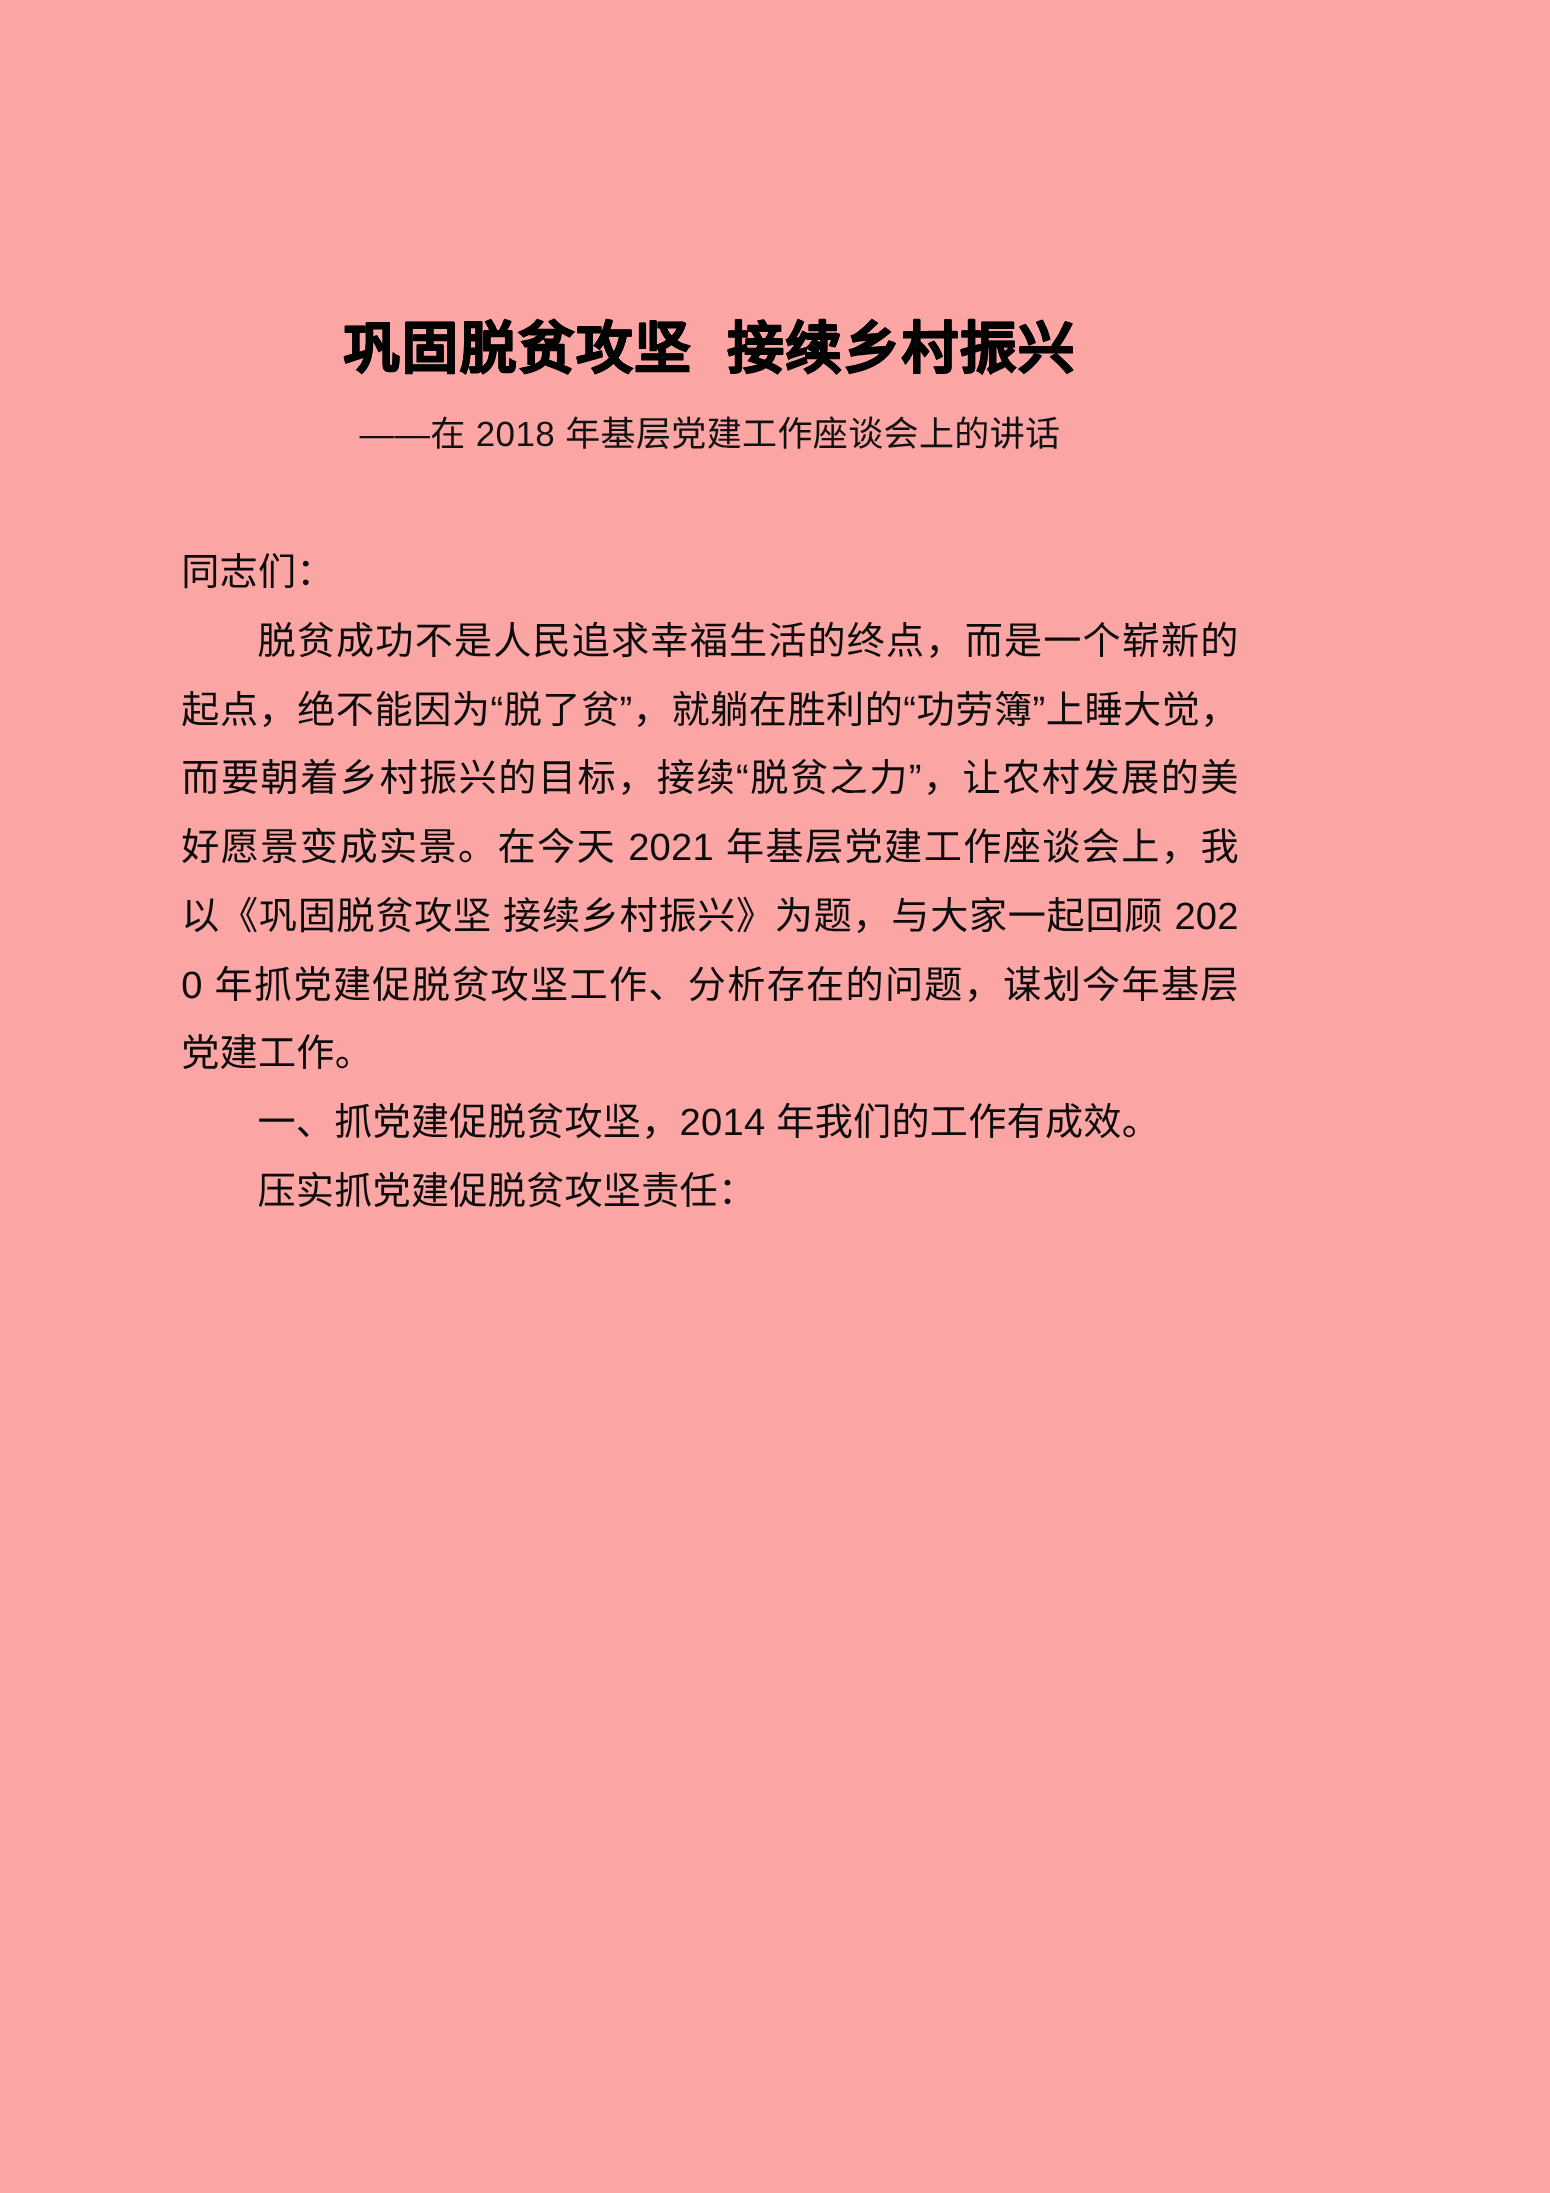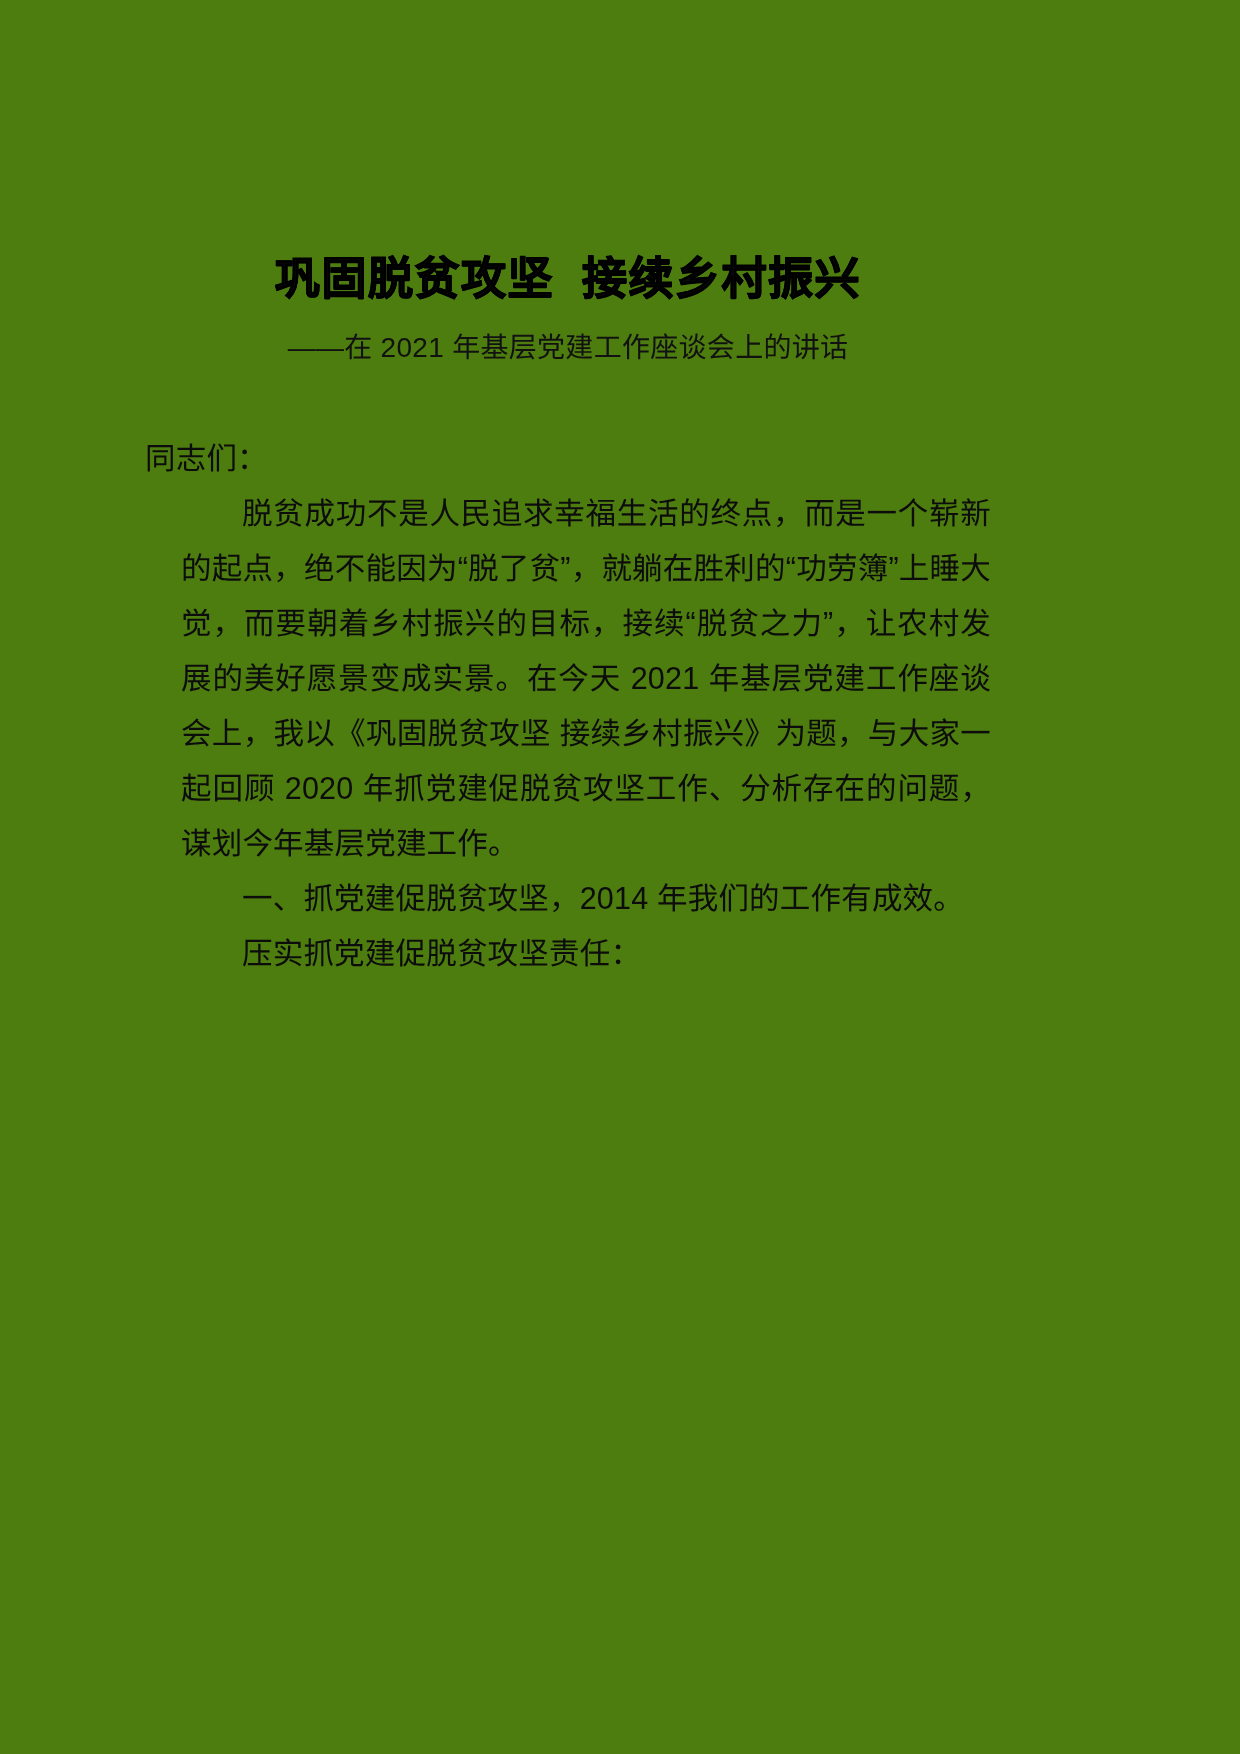--- a/index.html
+++ b/index.html
@@ -13,21 +13,21 @@
     height: 1754px;
     position: relative;
     font-family: "Liberation Sans", "DejaVu Sans", sans-serif;
     color: #000000;
     overflow: hidden;
   }
 
   .page {
     position: absolute;
     inset: 0;
-    background: #4d7c0f;
+    background: #fca5a5;
     padding: 0;
   }
 
   .content {
     position: absolute;
     left: 145px;
     top: 0;
     width: 846px;   
   }
 
@@ -72,36 +72,35 @@
     line-height: 55px;
     letter-spacing: 0.2px;
     text-align: justify;
     text-justify: inter-ideograph;
     color: #0c0c0c;
     word-break: break-all;
   }
 
   p.para.indent {
     text-indent: 2em;
-    margin-left: 36px;
   }
 
   p.para.flush {
     text-indent: 0;
   }
 </style>
 </head>
 <body>
 
 <div class="page">
   <div class="content">
 
     <div class="title-block">
       <h1 class="doc-title">巩固脱贫攻坚  接续乡村振兴</h1>
-      <p class="doc-subtitle">——在 2021 年基层党建工作座谈会上的讲话</p>
+      <p class="doc-subtitle">——在 2018 年基层党建工作座谈会上的讲话</p>
     </div>
 
     <div class="body-block">
 
       <p class="para flush">同志们：</p>
 
       <p class="para indent">脱贫成功不是人民追求幸福生活的终点，而是一个崭新的起点，绝不能因为“脱了贫”，就躺在胜利的“功劳簿”上睡大觉，而要朝着乡村振兴的目标，接续“脱贫之力”，让农村发展的美好愿景变成实景。在今天 2021 年基层党建工作座谈会上，我以《巩固脱贫攻坚  接续乡村振兴》为题，与大家一起回顾 2020 年抓党建促脱贫攻坚工作、分析存在的问题，谋划今年基层党建工作。</p>
 
       <p class="para indent">一、抓党建促脱贫攻坚，2014 年我们的工作有成效。</p>
 

